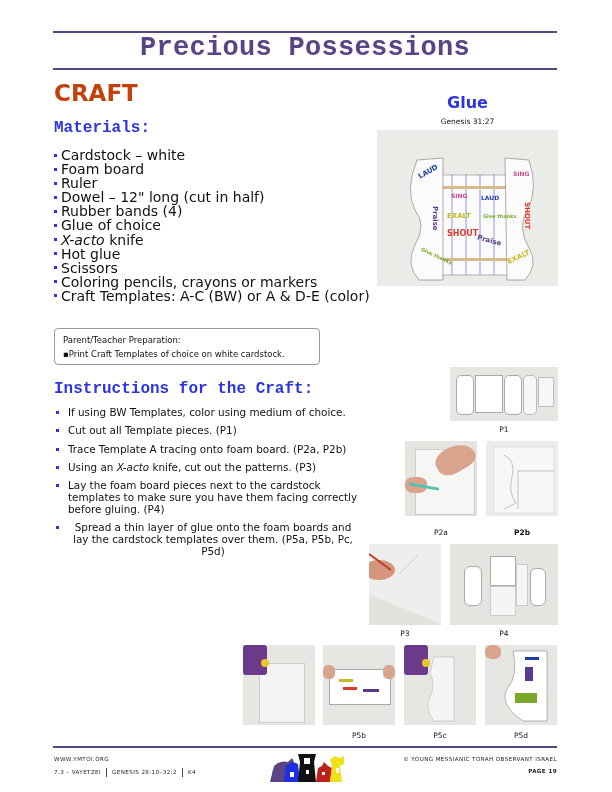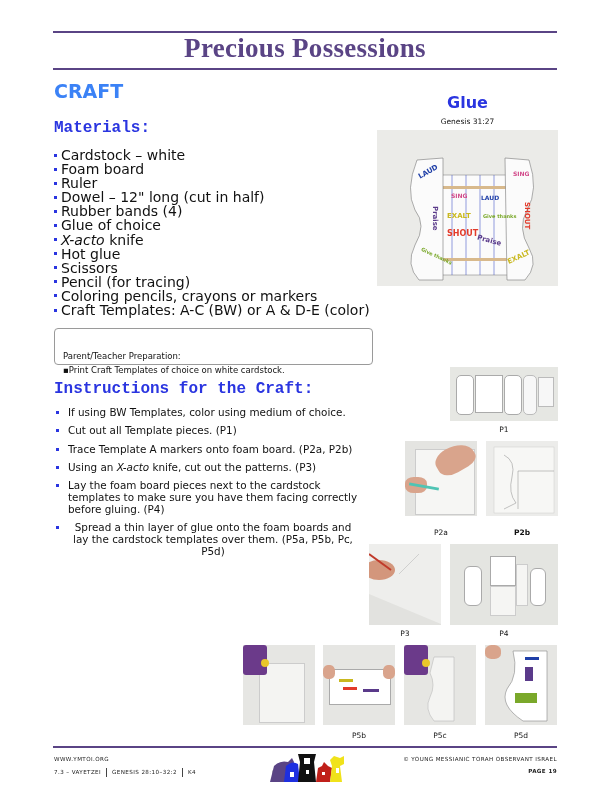--- a/index.html
+++ b/index.html
@@ -2,36 +2,36 @@
 <html><head>
 <meta charset="utf-8">
 <style>
   html, body { margin: 0; padding: 0; background: #ffffff; }
   body { width: 612px; height: 792px; position: relative; overflow: hidden;
          font-family: "DejaVu Sans", sans-serif; color: #111; }
   .abs { position: absolute; }
 
   .rule { position: absolute; left: 53px; width: 504px; height: 2px; background: #5a4485; }
   .title { position: absolute; left: 53px; width: 504px; top: 33px; text-align: center;
-           font-family: Liberation Serif, serif; font-weight: bold; font-size: 27px;
+           font-family: Liberation Mono, monospace; font-weight: bold; font-size: 27px;
            color: #5a4485; letter-spacing: 0.3px; }
 
-  .craft { left: 54px; top: 80px; font-size: 19px; font-weight: bold; color: #3b82f6;
+  .craft { left: 54px; top: 80px; font-size: 23px; font-weight: bold; color: #c2410c;
            font-family: "DejaVu Sans", sans-serif; }
   .h2 { font-size: 16px; font-weight: bold; color: #2a35e0; font-family: Liberation Mono, monospace; }
 
   ul.mat { position: absolute; left: 54px; top: 148px; margin: 0; padding: 0; list-style: none; }
   ul.mat li { font-size: 14px; line-height: 14.1px; height: 14.1px; white-space: nowrap;
               font-family: "DejaVu Sans", sans-serif; }
   ul.mat li .b { display: inline-block; width: 3px; height: 3px; background: #2a35e0;
                  margin-right: 4px; vertical-align: middle; position: relative; top: -1px; }
   .it { font-style: italic; }
 
-  .prep { left: 54px; top: 328px; width: 319px; height: 37px; border: 1px solid #9a9a9a;
-          border-radius: 4px; box-sizing: border-box; padding: 20px 0 0 8px; }
+  .prep { left: 54px; top: 328px; width: 266px; height: 37px; border: 1px solid #9a9a9a;
+          border-radius: 4px; box-sizing: border-box; padding: 4px 0 0 8px; }
   .prep div { font-size: 8.5px; line-height: 14px; white-space: nowrap; }
 
   ul.ins { position: absolute; left: 54px; top: 406px; margin: 0; padding: 0; list-style: none; width: 320px; }
   ul.ins li { position: relative; padding-left: 14px; font-size: 10.4px; line-height: 12px;
               margin-bottom: 6.3px; }
   ul.ins li .b { position: absolute; left: 2px; top: 5px; width: 3px; height: 3px; background: #2a35e0; }
 
   .lyre-title { left: 377px; width: 181px; top: 93px; text-align: center; font-size: 16px;
                 font-weight: bold; color: #2a35e0; }
   .lyre-ref { left: 377px; width: 181px; top: 117px; text-align: center; font-size: 7.5px; }
@@ -56,35 +56,34 @@
 <ul class="mat">
   <li><span class="b"></span><span>Cardstock – white</span></li>
   <li><span class="b"></span><span>Foam board</span></li>
   <li><span class="b"></span><span>Ruler</span></li>
   <li><span class="b"></span><span>Dowel – 12" long (cut in half)</span></li>
   <li><span class="b"></span><span>Rubber bands (4)</span></li>
   <li><span class="b"></span><span>Glue of choice</span></li>
   <li><span class="b"></span><span class="it">X-acto</span><span> knife</span></li>
   <li><span class="b"></span><span>Hot glue</span></li>
   <li><span class="b"></span><span>Scissors</span></li>
-  <li><span class="b"></span><span>Pencil (for tracing)</span></li>
   <li><span class="b"></span><span>Coloring pencils, crayons or markers</span></li>
   <li><span class="b"></span><span>Craft Templates: A-C (BW) or A &amp; D-E (color)</span></li>
 </ul>
 
 <div class="abs prep">
   <div>Parent/Teacher Preparation:</div>
   <div>▪<span>Print Craft Templates of choice on white cardstock.</span></div>
 </div>
 
 <div class="abs h2" style="left:54px; top:380px;">Instructions for the Craft:</div>
 <ul class="ins">
   <li><span class="b"></span><span>If using BW Templates, color using medium of choice.</span></li>
   <li><span class="b"></span><span>Cut out all Template pieces. (P1)</span></li>
-  <li><span class="b"></span><span>Trace Template A markers onto foam board. (P2a, P2b)</span></li>
+  <li><span class="b"></span><span>Trace Template A tracing onto foam board. (P2a, P2b)</span></li>
   <li><span class="b"></span><span>Using an </span><span class="it">X-acto</span><span> knife, cut out the patterns. (P3)</span></li>
   <li><span class="b"></span><span>Lay the foam board pieces next to the cardstock templates to make sure you have them facing correctly before gluing. (P4)</span></li>
   <li style="width:290px;text-align:center;"><span class="b"></span><span>Spread a thin layer of glue onto the foam boards and lay the cardstock templates over them. (P5a, P5b, Pc, P5d)</span></li>
 </ul>
 
 <div class="abs lyre-title">Glue</div>
 <div class="abs lyre-ref">Genesis 31:27</div>
 <div class="photo" style="left:377px; top:130px; width:181px; height:156px; background:#ebebe8;">
   <svg width="181" height="156" viewBox="0 0 181 156">
     <rect x="60" y="45" width="72" height="100" fill="#fbfbfb" stroke="#888" stroke-width="0.6"></rect>

